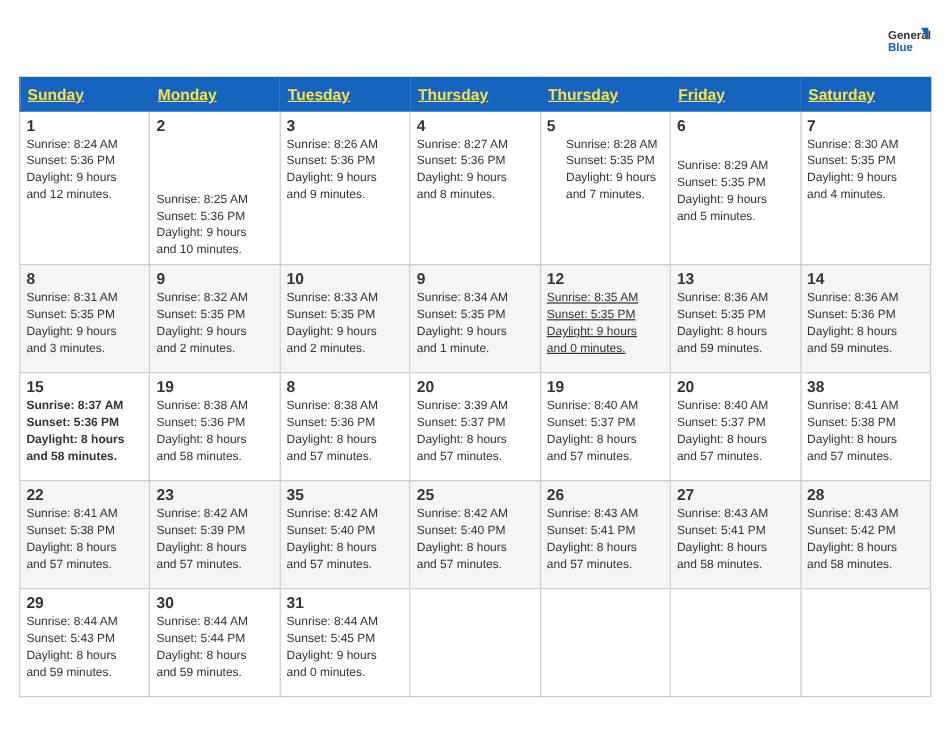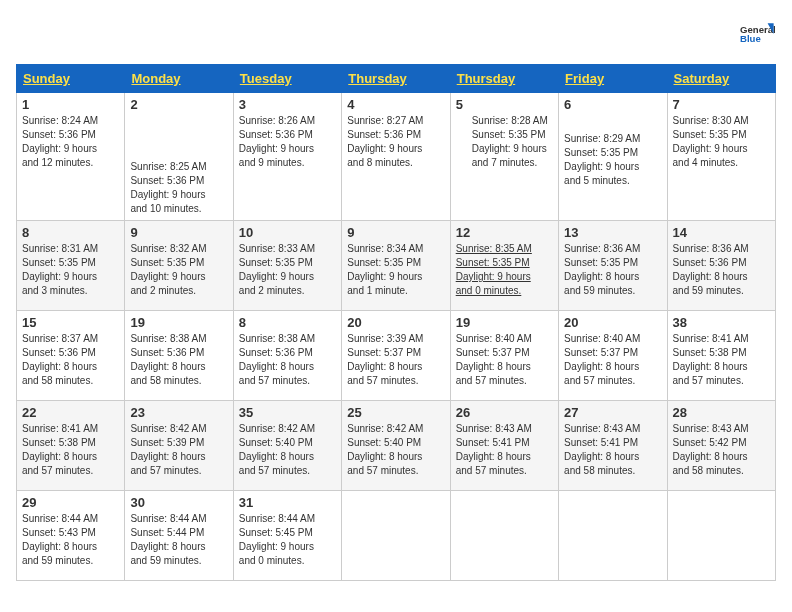--- a/index.html
+++ b/index.html
@@ -205,21 +205,21 @@
           <span class="day-num">14</span>
           <div class="day-info" style="white-space: pre-line;">Sunrise: 8:36 AM
 Sunset: 5:36 PM
 Daylight: 8 hours
 and 59 minutes.</div>
         </td>
       </tr>
       <tr>
         <td>
           <span class="day-num">15</span>
-          <div class="day-info" style="white-space: pre-line;">Sunrise: 8:37 AM
+          <div class="day-info" style="white-space: pre-line; font-weight: bold;">Sunrise: 8:37 AM
 Sunset: 5:36 PM
 Daylight: 8 hours
 and 58 minutes.</div>
         </td>
         <td>
           <span class="day-num">19</span>
           <div class="day-info" style="white-space: pre-line;">Sunrise: 8:38 AM
 Sunset: 5:36 PM
 Daylight: 8 hours
 and 58 minutes.</div>

